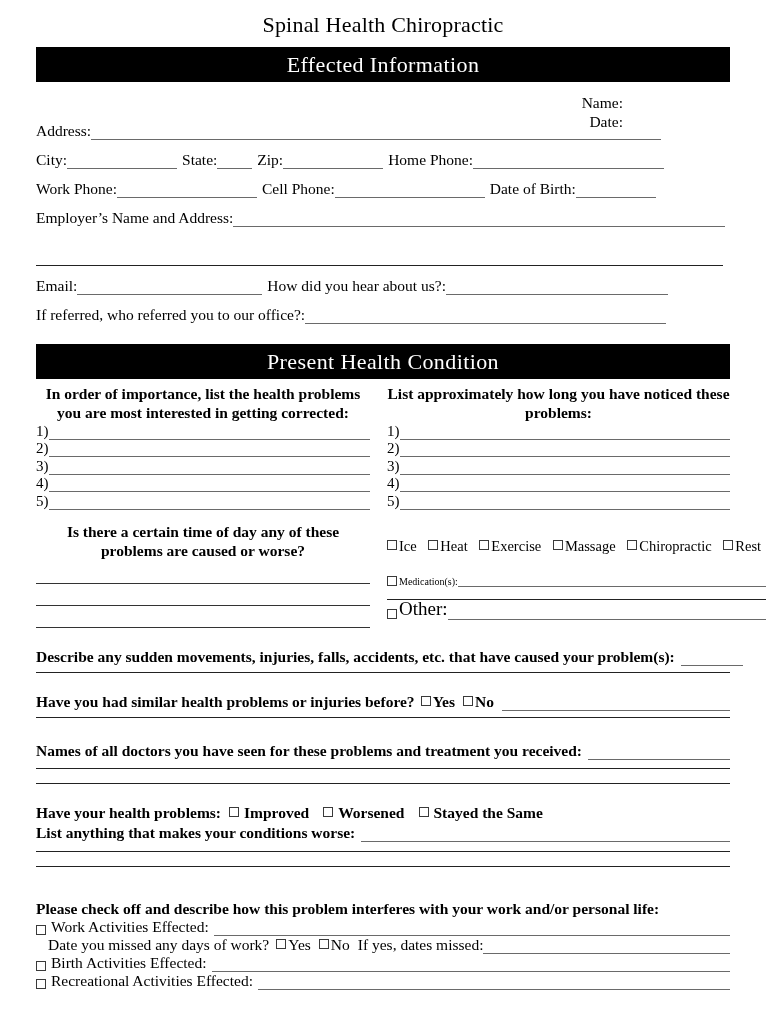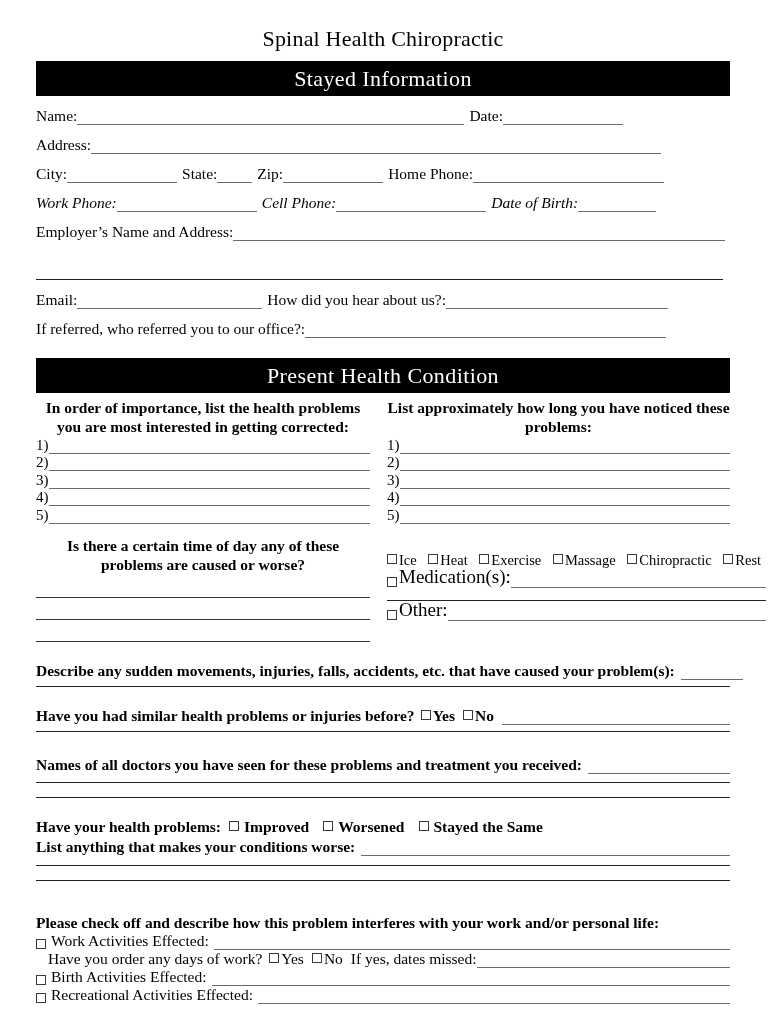--- a/index.html
+++ b/index.html
@@ -1,18 +1,18 @@
 <!DOCTYPE html>
 <html><head>
 <meta charset="utf-8">
 <style>
   html,body { margin:0; padding:0; background:#fff; }
   .page {
     position:relative; width:766px; height:1024px; box-sizing:border-box;
-    padding:24px 36px 0 36px; background:#fff; color:#000;
+    padding:10px 36px 0 36px; background:#fff; color:#000;
     font-family:"Liberation Serif", serif; overflow:hidden;
   }
   .title { text-align:center; font-size:22px; line-height:26px; margin:2px 0 9px 0; letter-spacing:.2px; }
   .banner {
     background:#000; color:#fff; text-align:center;
     font-size:22px; line-height:35px; height:35px; letter-spacing:.4px;
   }
   .banner2 { margin-top:20px; }
 
   .row { display:flex; align-items:flex-end; font-size:15.5px; white-space:nowrap; height:17px; margin-top:12px; }
@@ -21,24 +21,24 @@
   .lbl.gap { margin-left:5px; }
   .fl { flex:1 1 auto; border-bottom:1px solid #6a6a6a; height:1px; }
   .w35  { flex:0 0 35px; }
   .w100 { flex:0 0 100px; }
   .w110 { flex:0 0 110px; }
   .w120 { flex:0 0 120px; }
   .w140 { flex:0 0 140px; }
   .w150 { flex:0 0 150px; }
   .w185 { flex:0 0 185px; }
   .w62  { flex:0 0 62px; }
-  .mr107 { margin-right:107px; }
+  .mr107 { margin-right:107px;flex-direction:column; }
   .mr69  { margin-right:69px; }
   .mr66  { margin-right:66px;align-items:flex-end; }
-  .mr74  { margin-right:74px;font-style:italic; }
+  .mr74  { margin-right:74px; }
   .mr5   { margin-right:5px; }
   .mr62  { margin-right:62px;text-align:right; }
   .mr64  { margin-right:64px; }
   .hr { border-bottom:1.5px solid #222; height:0; }
   .hr.full { margin:38px 7px 0 0; }
 
   .cols { display:flex; margin-top:5px; }
   .col-l { width:334px; flex:0 0 334px; }
   .col-r { flex:1 1 auto; margin-left:17px; }
   .colhead { font-weight:bold; font-size:15.5px; line-height:19px; white-space:normal;text-align:center; }
@@ -73,21 +73,21 @@
   .ind  { padding-left:12px; }
   .plain { font-weight:normal; font-size:15.5px; }
 </style>
 </head>
 <body>
 
 <div class="page">
 
   <div class="title">Spinal Health Chiropractic</div>
 
-  <div class="banner">Stayed Information</div>
+  <div class="banner">Effected Information</div>
 
   <div class="row mr107">
     <span class="lbl">Name:</span>
     <span class="fl"></span>
     <span class="lbl gap">Date:</span>
     <span class="fl w120"></span>
   </div>
 
   <div class="row mr69">
     <span class="lbl">Address:</span>
@@ -193,21 +193,21 @@
     </div>
     <div class="col-r">
       <div class="optrow mt16">
         <span class="opt"><span class="cb"></span><span>Ice</span></span>
         <span class="opt"><span class="cb"></span><span>Heat</span></span>
         <span class="opt"><span class="cb"></span><span>Exercise</span></span>
         <span class="opt"><span class="cb"></span><span>Massage</span></span>
         <span class="opt"><span class="cb"></span><span>Chiropractic</span></span>
         <span class="opt"><span class="cb"></span><span>Rest</span></span>
       </div>
-      <div class="qrow plain" style="font-size:19px; margin-top:1px;">
+      <div class="qrow plain" style="font-size:10px; margin-top:14px;">
         <span class="cb"></span>
         <span class="lbl">Medication(s):</span>
         <span class="fl"></span>
       </div>
       <div class="hr mt12"></div>
       <div class="qrow plain" style="font-size:19px; margin-top:2px;">
         <span class="cb"></span>
         <span class="lbl">Other:</span>
         <span class="fl"></span>
       </div>
@@ -250,21 +250,21 @@
 
   <div class="q mt32" style="line-height:19px;">Please check off and describe how this problem interferes with your work and/or personal life:</div>
 
   <div class="qrow plain">
     <span class="cb sp"></span>
     <span class="lbl">Work Activities Effected:</span>
     <span class="fl" style="margin-left:5px;"></span>
   </div>
 
   <div class="qrow plain ind">
-    <span class="lbl">Have you order any days of work?</span>
+    <span class="lbl">Date you missed any days of work?</span>
     <span class="opt" style="margin-left:7px;"><span class="cb"></span><span>Yes</span></span>
     <span class="opt"><span class="cb"></span><span>No</span></span>
     <span class="lbl">If yes, dates missed:</span>
     <span class="fl"></span>
   </div>
 
   <div class="qrow plain">
     <span class="cb sp"></span>
     <span class="lbl">Birth Activities Effected:</span>
     <span class="fl" style="margin-left:5px;"></span>

